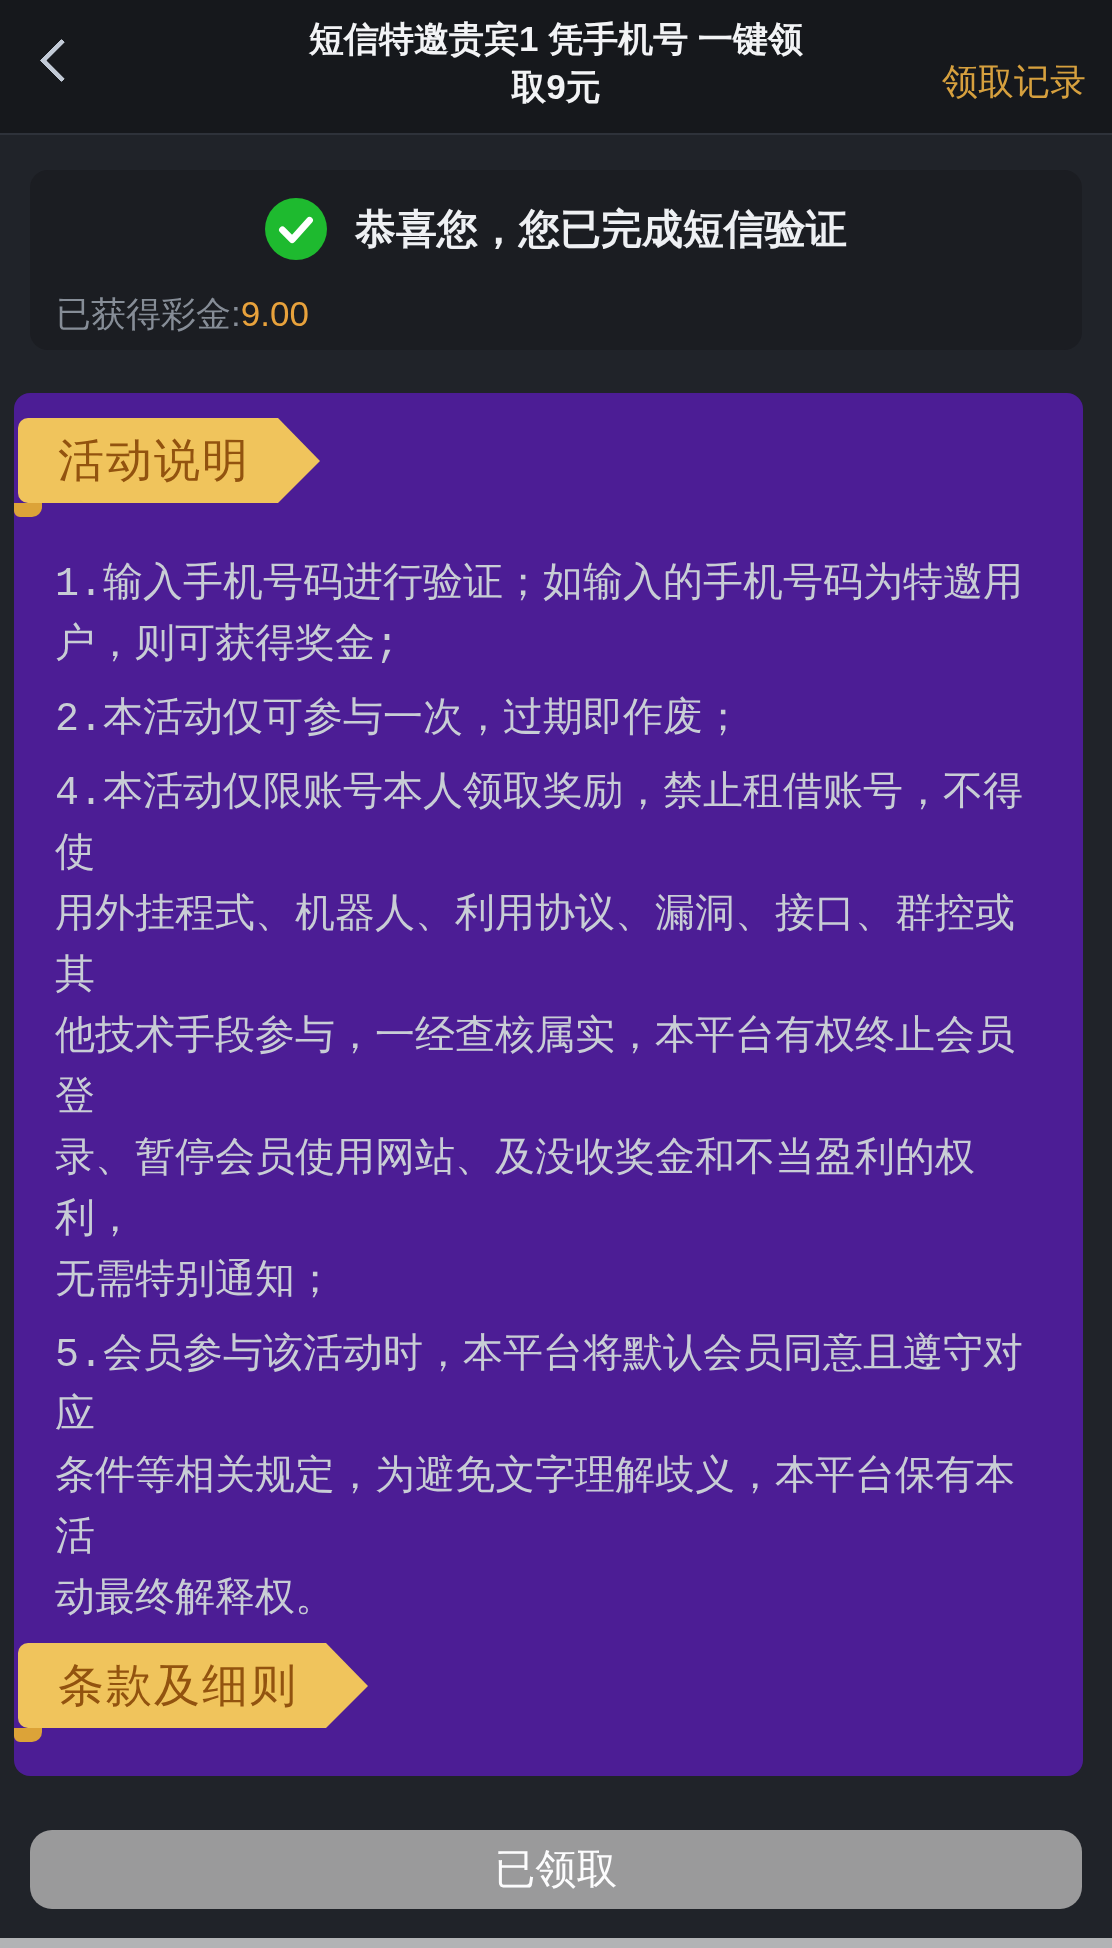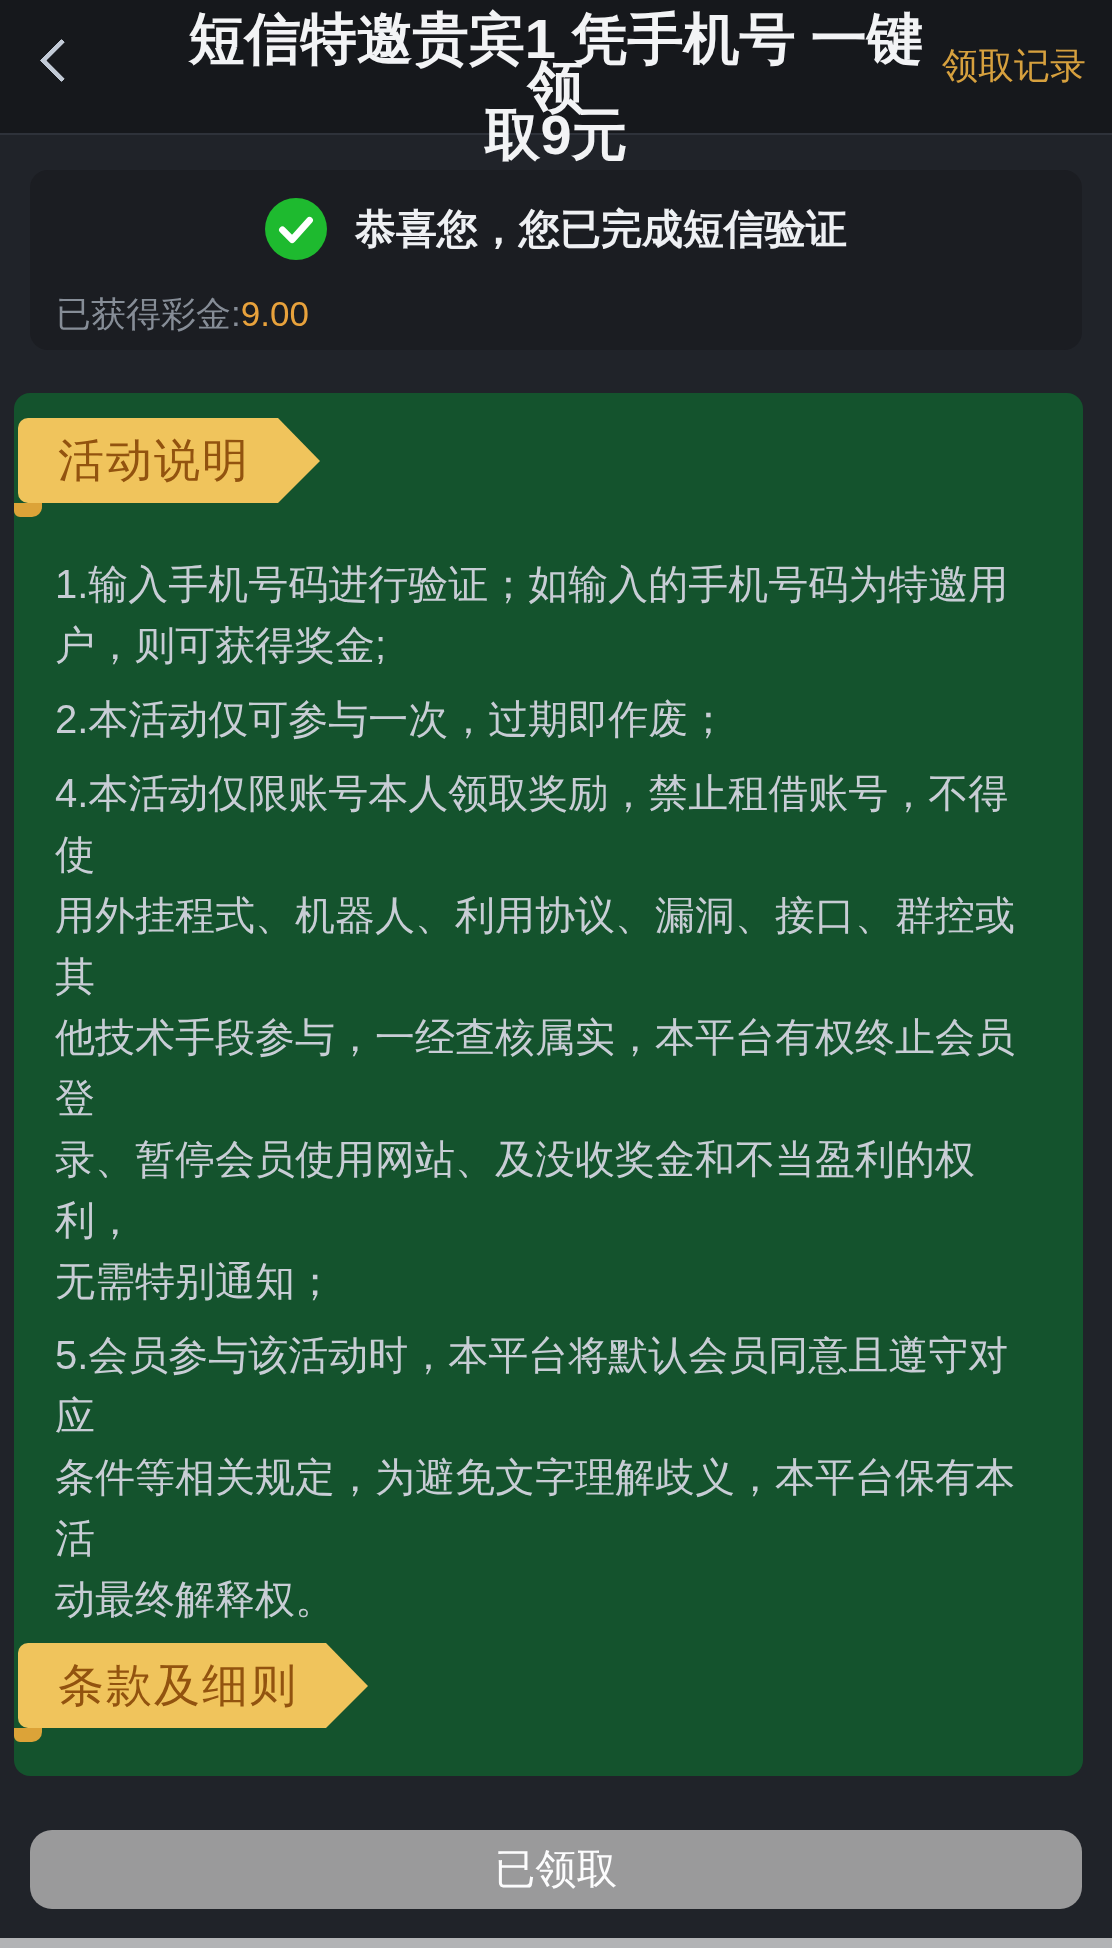--- a/index.html
+++ b/index.html
@@ -21,44 +21,45 @@
     position:absolute;left:26px;top:30px;width:60px;height:60px;
     display:flex;align-items:center;justify-content:center;cursor:pointer;
   }
   .chevron{
     width:26px;height:26px;
     border-left:5px solid #c2cad6;border-bottom:5px solid #c2cad6;
     transform:rotate(45deg);border-radius:2px;margin-left:10px;
   }
   .title{
     margin:0 auto;padding-top:15px;width:780px;
-    text-align:center;color:#f2f3f5;font-size:56px;font-weight:bold;
+    text-align:center;color:#f2f3f5;font-size:35px;font-weight:bold;
     line-height:48px;white-space:pre-line;
   }
   .history-link{
-    position:absolute;right:26px;top:42px;
+    position:absolute;right:26px;top:58px;
     color:#d6a03e;font-size:36px;cursor:pointer;
   }
   
   .success-card{
     flex:0 0 auto;
     margin:35px 30px 0;height:180px;box-sizing:border-box;
     background:#1b1d22;border-radius:18px;padding:28px 26px 0;
   }
   .congrats-row{display:flex;justify-content:center;align-items:center;gap:28px;}
   .check-icon{width:62px;height:62px;flex:0 0 auto;}
   .congrats-text{color:#eef0f3;font-size:41px;font-weight:bold;}
   .bonus-line{margin-top:31px;font-size:35px;color:#868d97;}
   .bonus-amount{color:#e8a23c;}
   
   .panel{
     flex:0 0 auto;
     margin:43px 29px 0 14px;
-    background:#14532d;border-radius:16px;
+    background:#4c1d95;border-radius:16px;
     padding:25px 0 10px;
+    font-family:Liberation Mono, monospace;
   }
   .ribbon{
     position:relative;margin-left:4px;width:fit-content;height:85px;
     background:#f0c45c;border-radius:10px 0 0 10px;
     display:flex;align-items:center;
     padding:0 28px 0 40px;
     color:#92530f;font-size:46px;letter-spacing:2px;font-weight:500;
   }
   .ribbon::after{ 
     content:'';position:absolute;left:100%;top:0;

